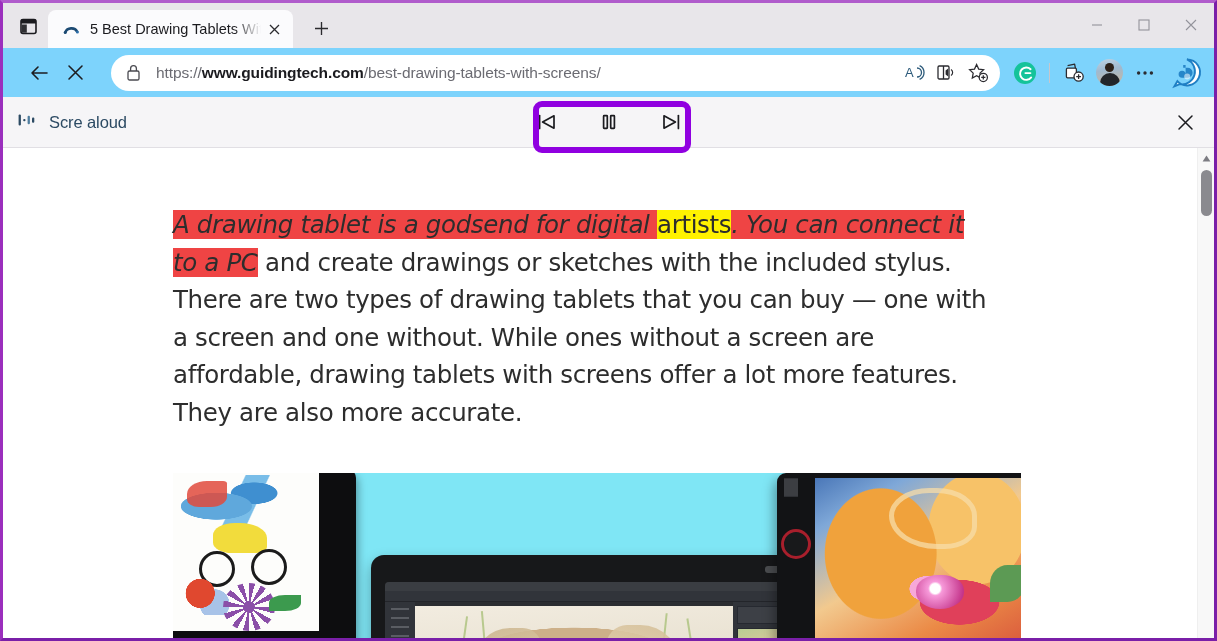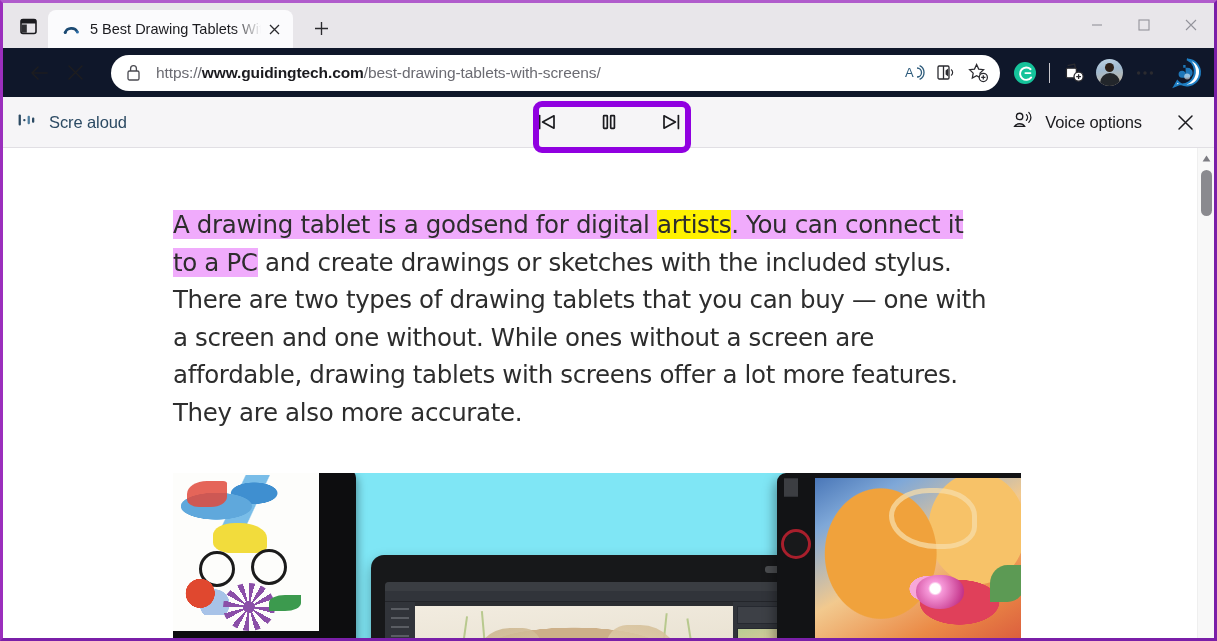--- a/index.html
+++ b/index.html
@@ -100,21 +100,21 @@
   .wc {
     width: 47px; height: 43px;
     display: flex; align-items: center; justify-content: center;
     cursor: pointer;
     color: #93939a;
   }
 
   
   #navbar {
     height: 49px;
-    background: #0f172a;
+    background: #7dd3fc;
     display: flex;
     align-items: center;
     flex: none;
     padding: 0 8px;
   }
 
   .navbtn {
     width: 36px; height: 36px;
     display: flex; align-items: center; justify-content: center;
     border-radius: 5px;
@@ -299,21 +299,21 @@
     margin-left: 170px;
   }
 
   #paragraph {
     font-size: 24.5px;
     line-height: 37.5px;
     color: #2d2d2d;
     font-family: "DejaVu Sans", sans-serif;
     letter-spacing: -0.35px;
   }
-  #paragraph .sent-hl { background: #f0abfc; }
+  #paragraph .sent-hl { background: #ef4444; font-style: italic; }
   #paragraph .word-hl { background: #fff200; }
 
   #hero {
     margin-top: 42px;
     width: 848px;
     height: 250px;
     background: #7fe6f5;
     position: relative;
     overflow: hidden;
   }
@@ -651,31 +651,20 @@
       </div>
       <div class="rabtn">
         <svg width="24" height="24" viewBox="0 0 24 24">
           <path d="M5 5.8 L16.4 12 L5 18.2 Z" fill="none" stroke="#1b1b1f" stroke-width="1.7" stroke-linejoin="round"></path>
           <path d="M19.4 5.5 V18.5" stroke="#1b1b1f" stroke-width="1.7" stroke-linecap="round"></path>
         </svg>
       </div>
     </div>
 
     <div id="ra-right">
-      <div id="voice-options">
-        <span>
-          <svg width="22" height="22" viewBox="0 0 22 22">
-            <circle cx="8.6" cy="7.4" r="3.2" fill="none" stroke="#1b1b1f" stroke-width="1.4"></circle>
-            <path d="M3.6 17.4 a5.4 4.2 0 0 1 10 0 z" fill="none" stroke="#1b1b1f" stroke-width="1.4"></path>
-            <path d="M15.4 5.6 a4 4 0 0 1 0 5.6" fill="none" stroke="#1b1b1f" stroke-width="1.3" stroke-linecap="round"></path>
-            <path d="M17.8 3.4 a7 7 0 0 1 0 10" fill="none" stroke="#1b1b1f" stroke-width="1.3" stroke-linecap="round"></path>
-          </svg>
-        </span>
-        <span class="lbl">Voice options</span>
-      </div>
       <div id="ra-close">
         <svg width="17" height="17" viewBox="0 0 17 17">
           <path d="M2 2 L15 15 M15 2 L2 15" stroke="currentColor" stroke-width="1.5" fill="none" stroke-linecap="round"></path>
         </svg>
       </div>
     </div>
   </div>
 
   <div id="annotation-box"></div>
 

